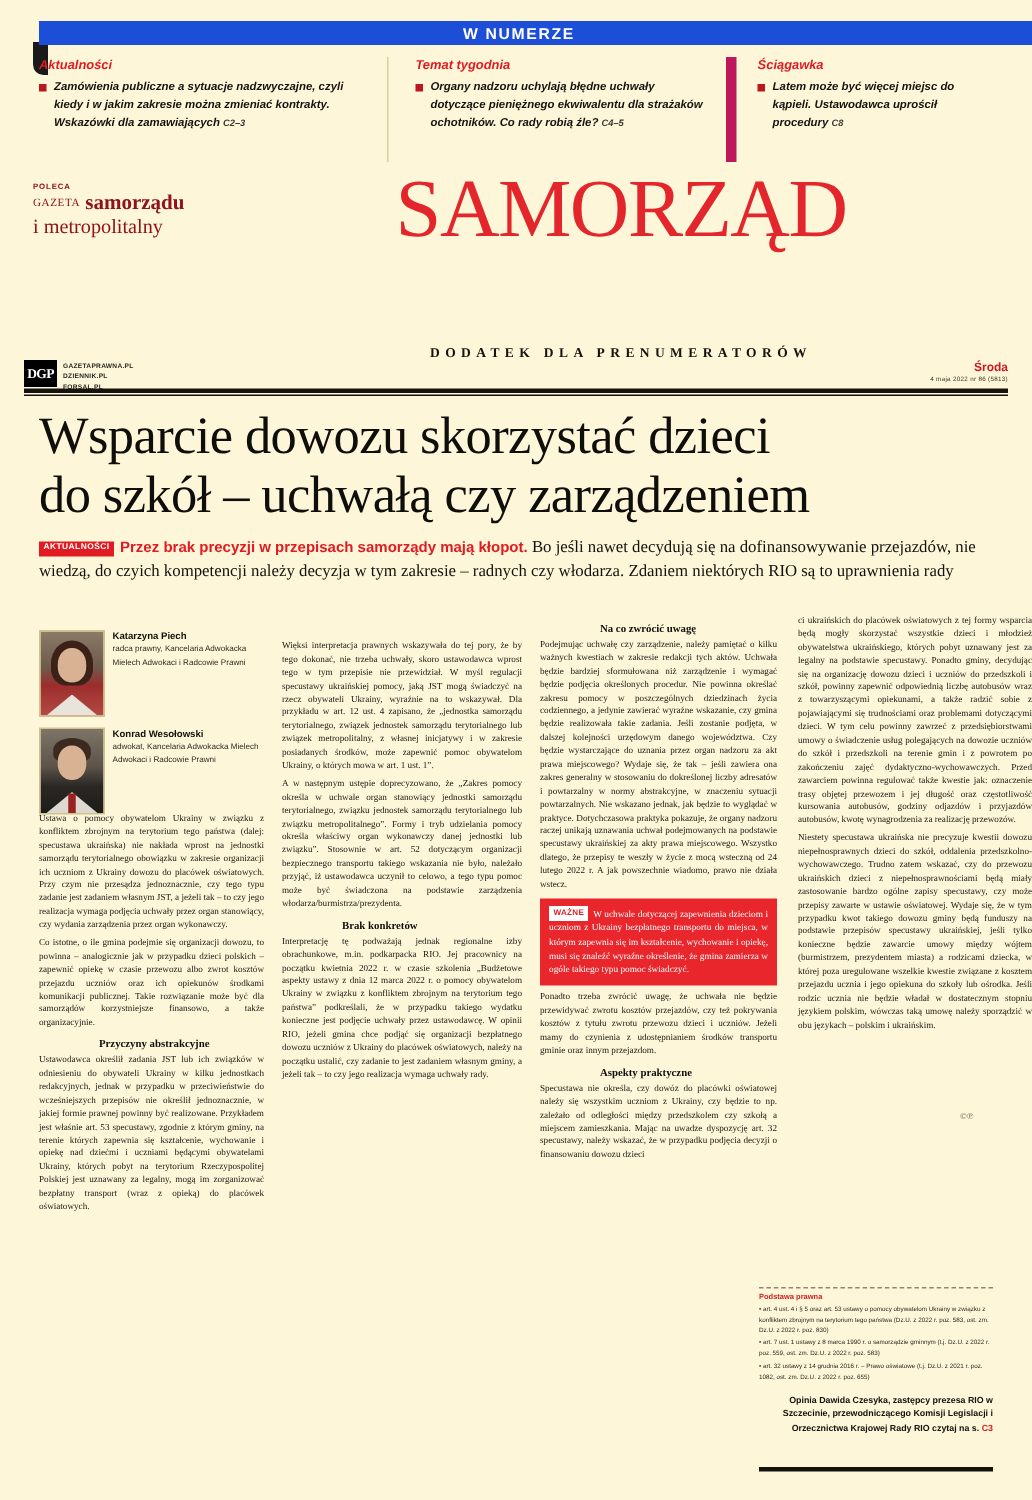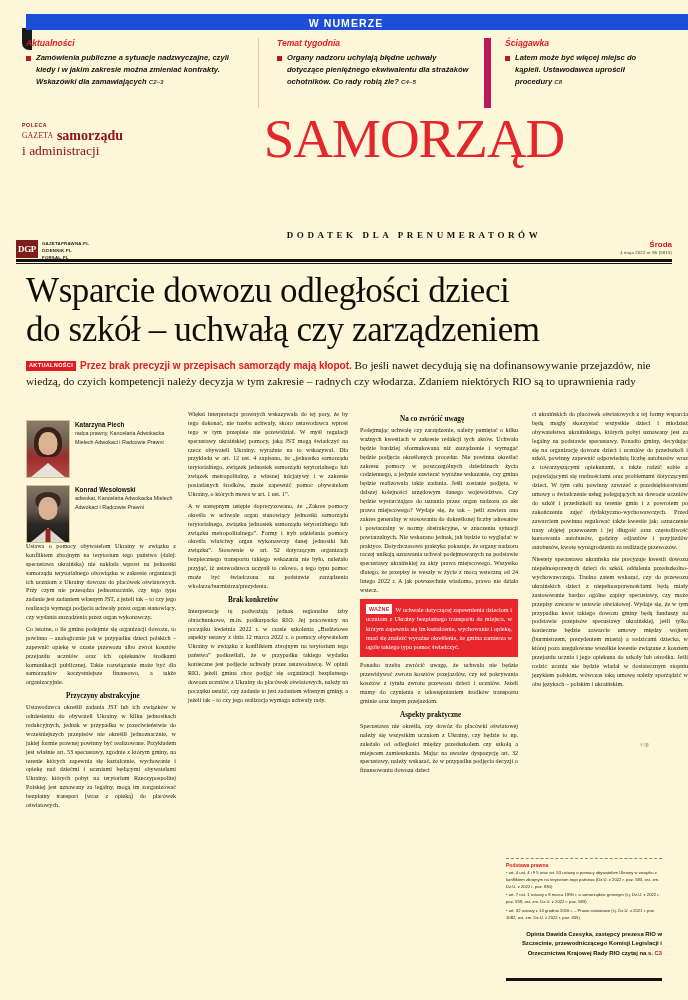--- a/index.html
+++ b/index.html
@@ -65,21 +65,21 @@
   }
   .mast-l1{font-size:55px;line-height:.92;}
   .mast-l2{font-size:55px;line-height:.94;}
   .mast-sub{
     position:absolute;left:150px;top:118px;width:528px;text-align:center;
     font-family:"Liberation Serif",serif;font-size:9px;letter-spacing:3.6px;
     color:#16130f;font-weight:bold;
   }
   .dgp{position:absolute;left:16px;top:240px;display:flex;gap:4px;align-items:flex-start;}
   .dgp-logo{
-    width:22px;height:18px;background:#7f1d1d;color:#fff;
+    width:22px;height:18px;background:#000000;color:#fff;
     font-family:"Liberation Serif",serif;font-size:9px;font-weight:bold;
     display:flex;align-items:center;justify-content:center;letter-spacing:-.4px;
   }
   .dgp-lines{font-family:"Liberation Sans",sans-serif;font-size:4.4px;font-weight:bold;
     line-height:1.55;color:#2b2720;padding-top:1px;letter-spacing:.2px;}
   .date{position:absolute;right:16px;top:240px;text-align:right;}
   .date .d1{color:#cc1b22;font-family:"Liberation Sans",sans-serif;font-weight:bold;font-size:8px;}
   .date .d2{font-family:"Liberation Sans",sans-serif;font-size:4.2px;color:#3a352c;letter-spacing:.2px;margin-top:1px;}
   .rule-thick{position:absolute;left:16px;right:16px;top:259px;height:3px;background:#15120e;}
   .rule-thin{position:absolute;left:16px;right:16px;top:263px;height:1px;background:#15120e;}
@@ -117,21 +117,21 @@
   .ph .tie{position:absolute;left:50%;bottom:0;transform:translateX(-50%);
     width:5px;height:13px;background:#9a2222;}
   .a-meta{padding-top:1px;}
   .a-name{font-family:"Liberation Sans",sans-serif;font-weight:bold;font-size:6.4px;color:#14110d;margin-bottom:1px;}
   .a-role{font-family:"Liberation Sans",sans-serif;font-size:5.4px;line-height:1.62;color:#2e2a23;}
 
   
   .cols{position:absolute;left:26px;top:0;width:636px;height:1000px;pointer-events:none;}
   .col{position:absolute;top:410px;pointer-events:auto;}
   .col1{left:0;width:150px;top:542px;}
-  .col2{left:162px;width:160px;top:410px;}
+  .col2{left:162px;width:160px;top:427px;}
   .col3{left:334px;width:158px;top:410px;}
   .col4{left:506px;width:156px;top:410px;}
   .p{
     font-family:"Liberation Serif",serif;font-size:6.1px;line-height:1.46;
     text-align:justify;color:#1a1712;margin:0 0 3px 0;
     -webkit-hyphens:auto;hyphens:auto;
   }
   .sub{
     font-family:"Liberation Serif",serif;font-weight:bold;font-size:7.2px;
     color:#100e0b;margin:5px 0 3px 0;padding-left:40px;
@@ -196,21 +196,21 @@
         </div>
       </div>
 
     </div>
   </div>
 
   <div class="mast">
     <div class="poleca">
       <div class="p1">POLECA</div>
       <div class="p2"><span class="sm">GAZETA</span> <span class="bg">samorządu</span></div>
-      <div class="p3">i administracji</div>
+      <div class="p3">i metropolitalny</div>
     </div>
 
     <div class="mast-title">
       <div class="mast-l1">SAMORZĄD</div>
     </div>
     <div class="mast-sub">DODATEK DLA PRENUMERATORÓW</div>
   </div>
 
   <div class="dgp">
     <div class="dgp-logo">DGP</div>
@@ -220,21 +220,21 @@
   <div class="date">
     <div class="d1">Środa</div>
     <div class="d2">4 maja 2022 nr 86 (5813)</div>
   </div>
 
   <div class="rule-thick"></div>
   <div class="rule-thin"></div>
 
   <div class="head">
     <h1>
-      <span>Wsparcie dowozu odległości dzieci</span><br>
+      <span>Wsparcie dowozu skorzystać dzieci</span><br>
       <span>do szkół – uchwałą czy zarządzeniem</span>
     </h1>
   </div>
 
   <div class="lead">
     <div class="lead-row">
       <span class="tag">AKTUALNOŚCI</span><span class="lead-b">Przez brak precyzji w przepisach samorządy mają kłopot.</span>
       <span>Bo jeśli nawet decydują się na dofinansowywanie przejazdów, nie wiedzą, do czyich kompetencji należy decyzja w tym zakresie – radnych czy włodarza. Zdaniem niektórych RIO są to uprawnienia rady</span>
     </div>
   </div>

